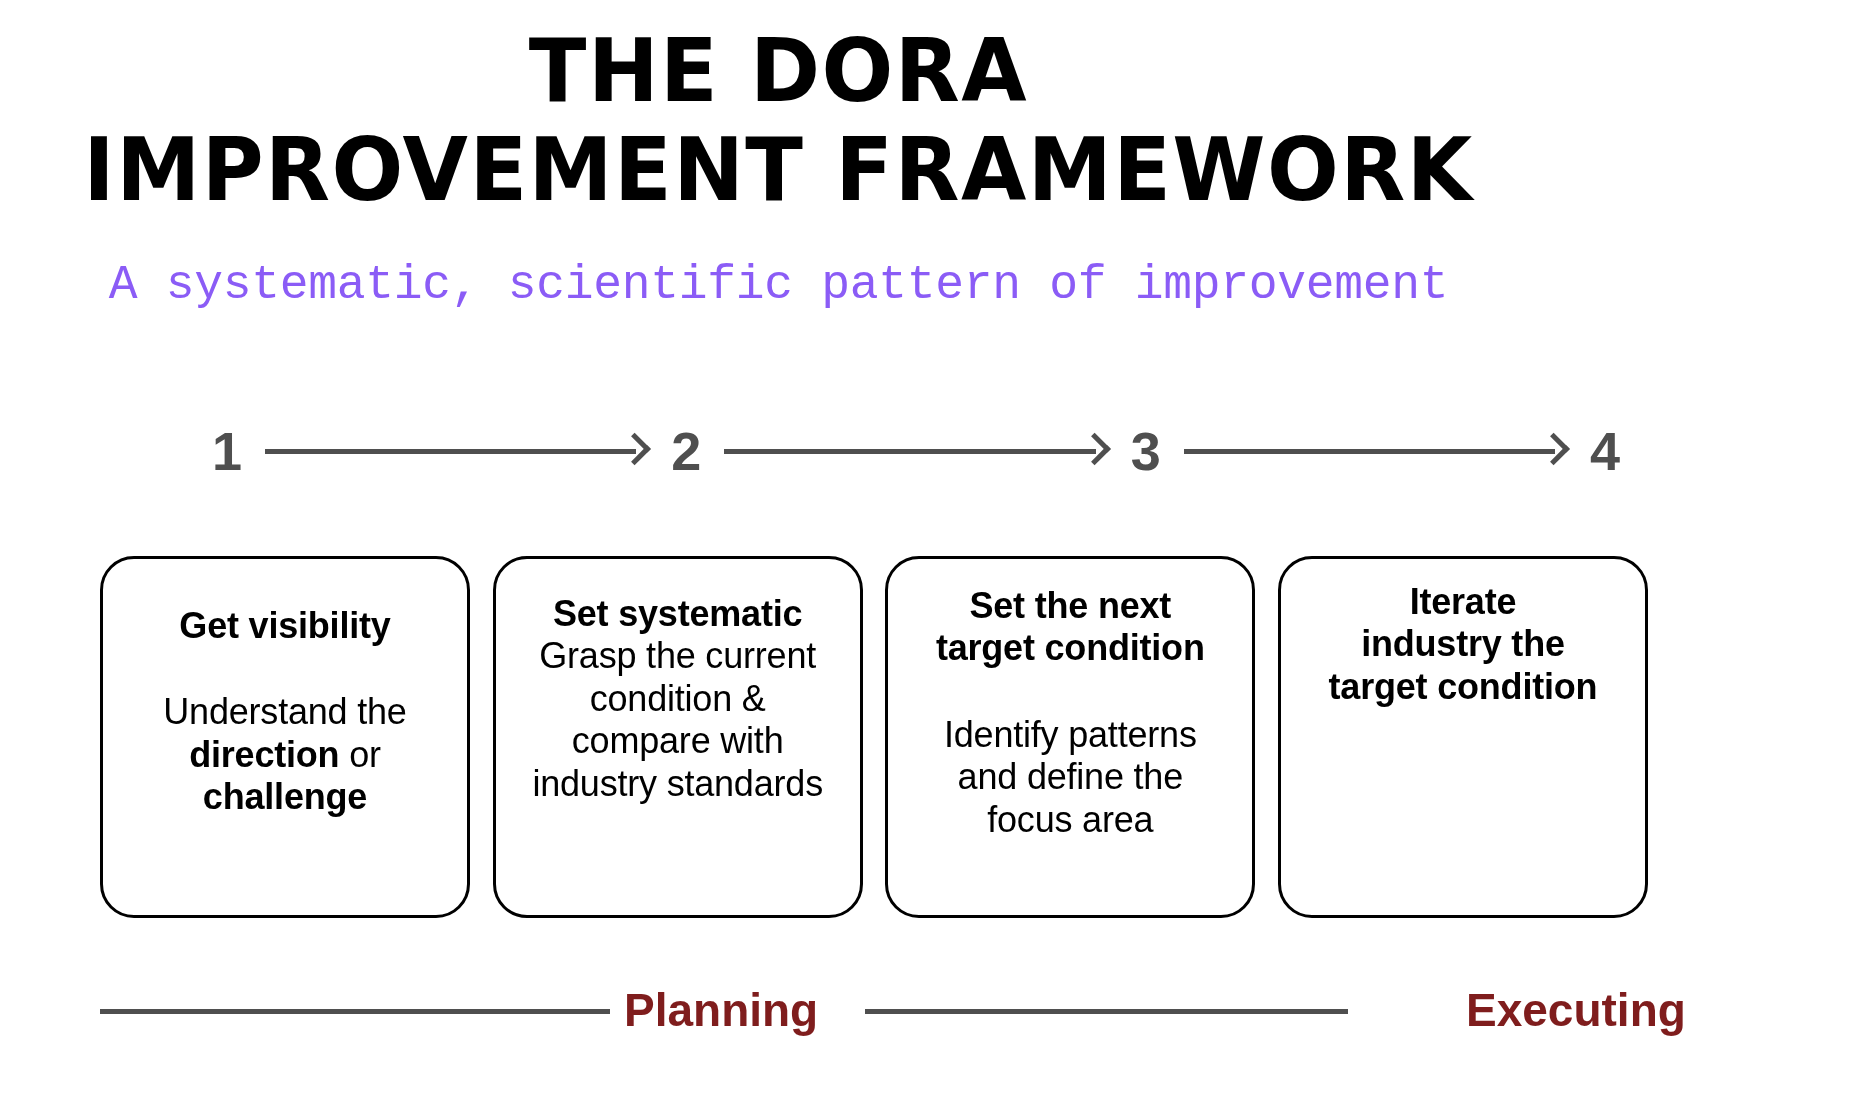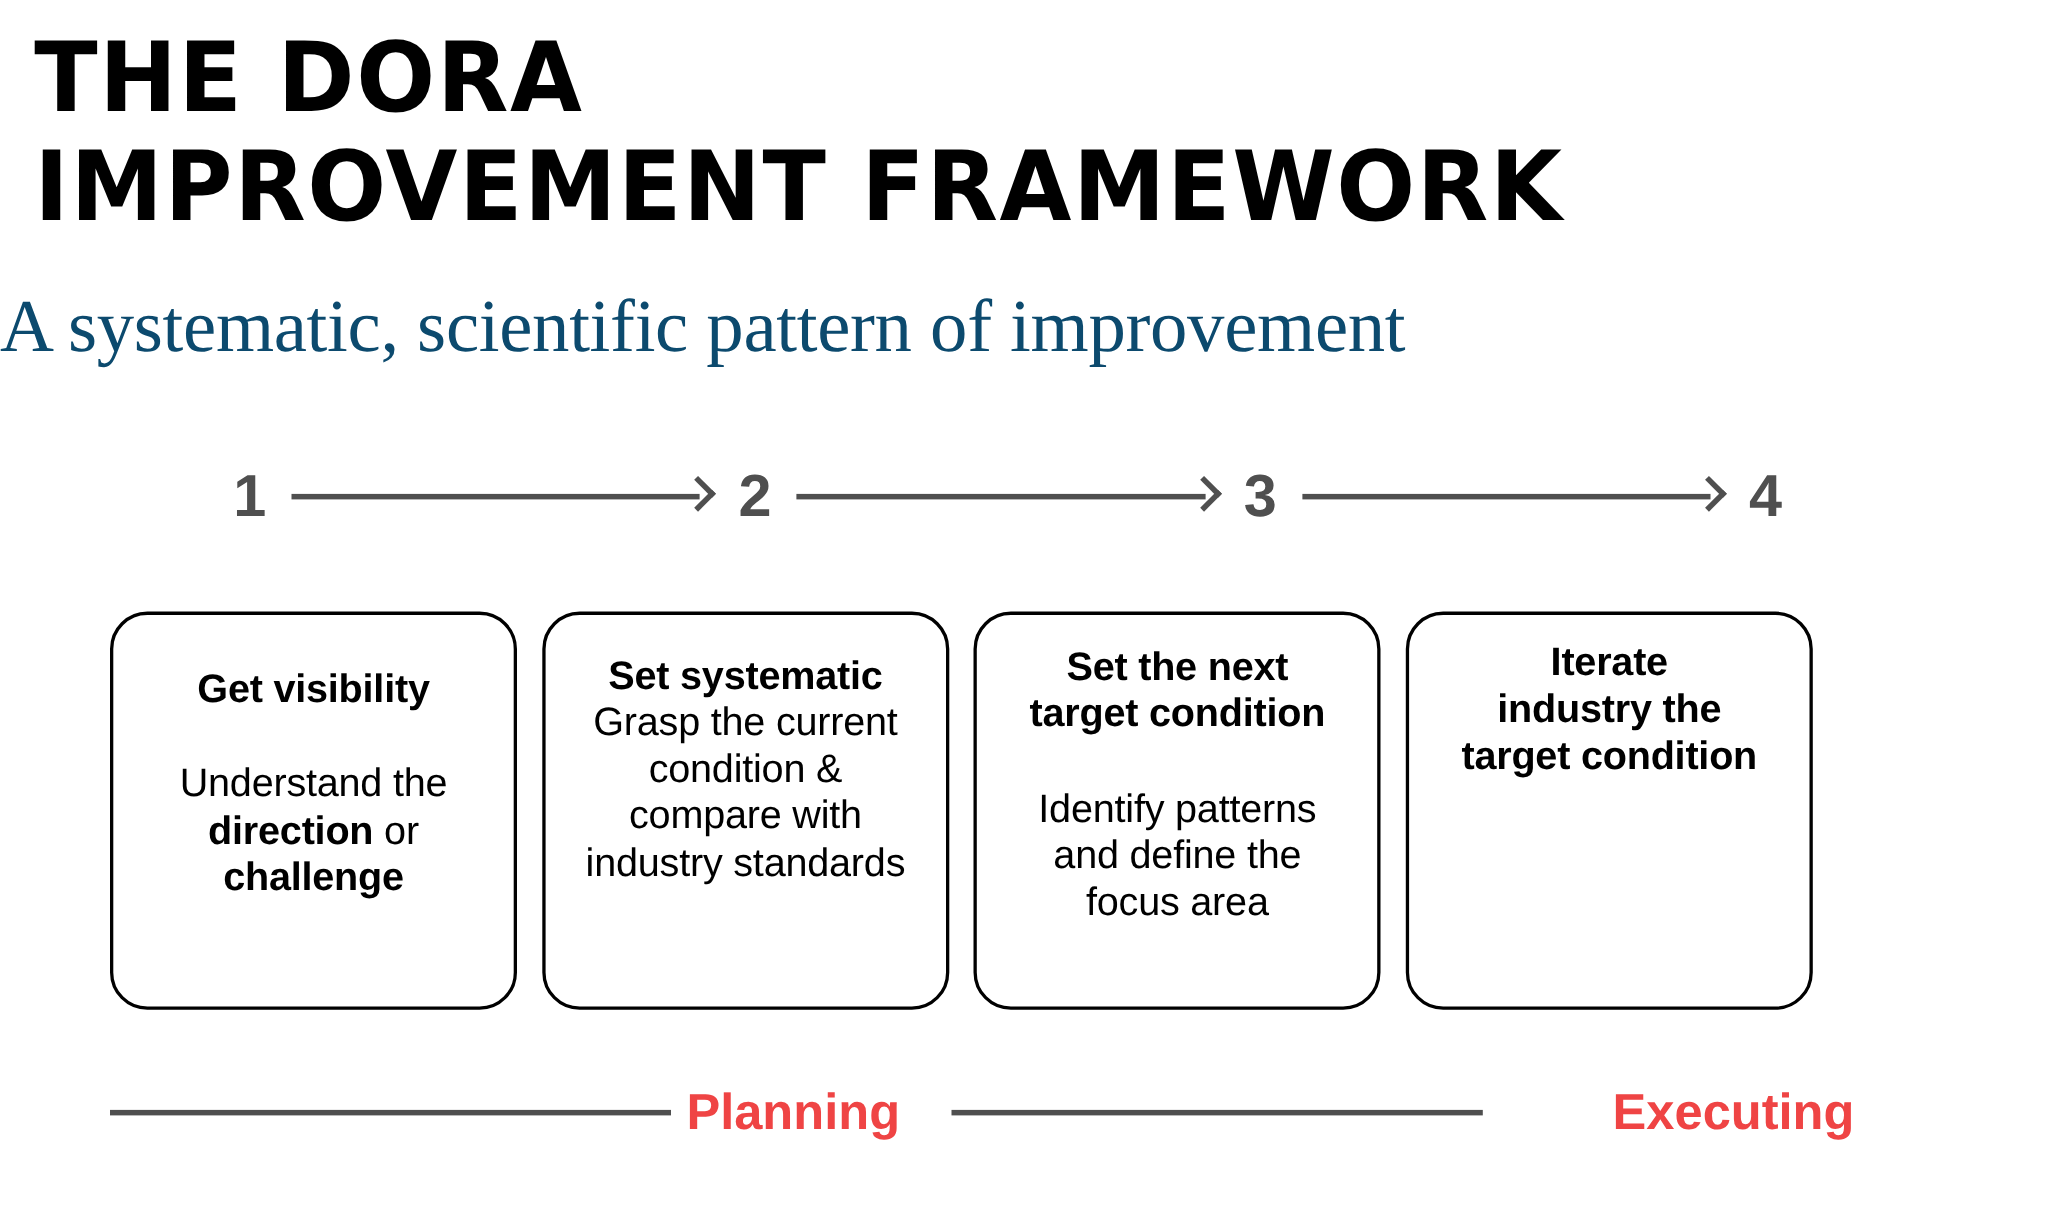--- a/index.html
+++ b/index.html
@@ -14,45 +14,45 @@
     overflow: hidden;
     position: relative;
   }
 
   
   .header {
     position: absolute;
     left: 0;
     top: 0;
     width: 1557px;
-    text-align: left;
+    text-align: center;
   }
   .title {
     margin: 0;
     padding-top: 22px;
     color: #000000;
     font-family: "DejaVu Sans", sans-serif;
     font-weight: 700;
     font-size: 88px;
     line-height: 1.12;
     letter-spacing: 1.5px;
     text-transform: uppercase;
     transform: scaleX(0.96);
   }
   .title-line {
     display: block;
     white-space: nowrap;
   }
   .subtitle {
     margin: 0;
     padding-top: 40px;
-    color: #0c4a6e;
-    font-family: Liberation Serif, serif;
+    color: #8b5cf6;
+    font-family: Liberation Mono, monospace;
     font-weight: 400;
-    font-size: 68px;
+    font-size: 48px;
     line-height: 1.1;
     letter-spacing: -0.3px;
     white-space: nowrap;
   }
 
   
   .steps-row {
     position: absolute;
     left: 207px;
     top: 418px;
@@ -167,21 +167,21 @@
     position: absolute;
     top: 29px;
     height: 5px;
     background: #4f4f4f;
   }
   .phase-line.left  { left: 0px;   width: 510px; }
   .phase-line.right { left: 765px; width: 483px; }
   .phase-label {
     position: absolute;
     top: 0px;
-    color: #ef4444;
+    color: #7f1d1d;
     font-family: "Liberation Sans", sans-serif;
     font-weight: 700;
     font-size: 46px;
     line-height: 60px;
     white-space: nowrap;
   }
   .phase-label.planning  { left: 524px; }
   .phase-label.executing { left: 1366px; }
 </style>
 </head>

